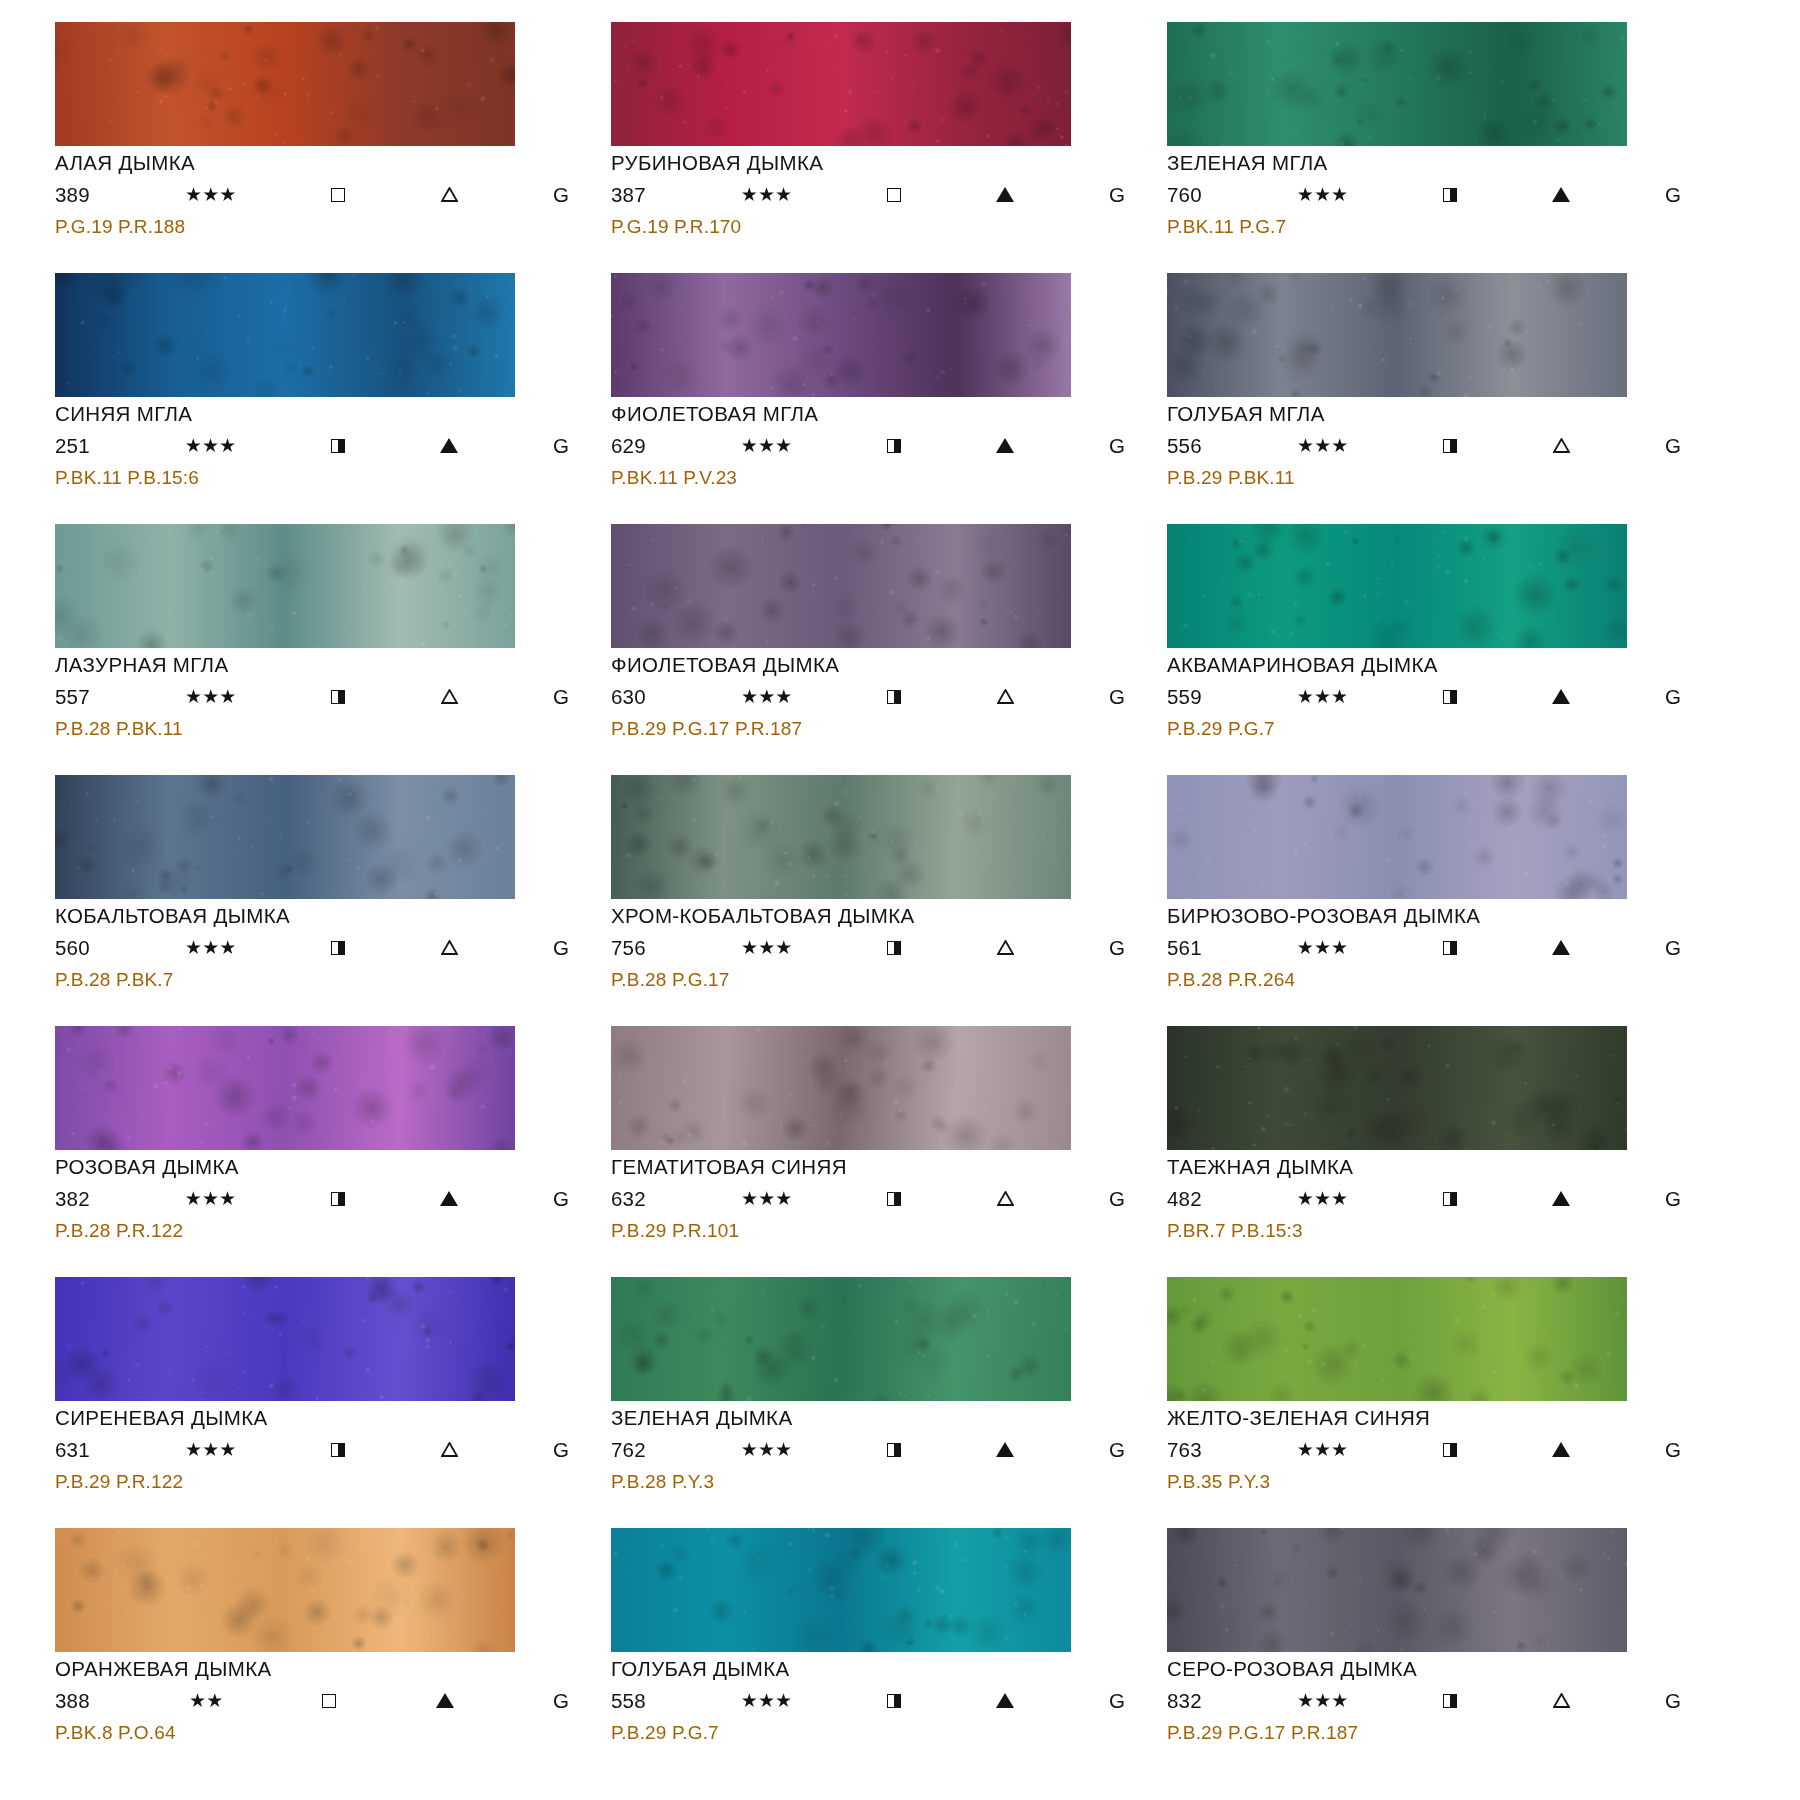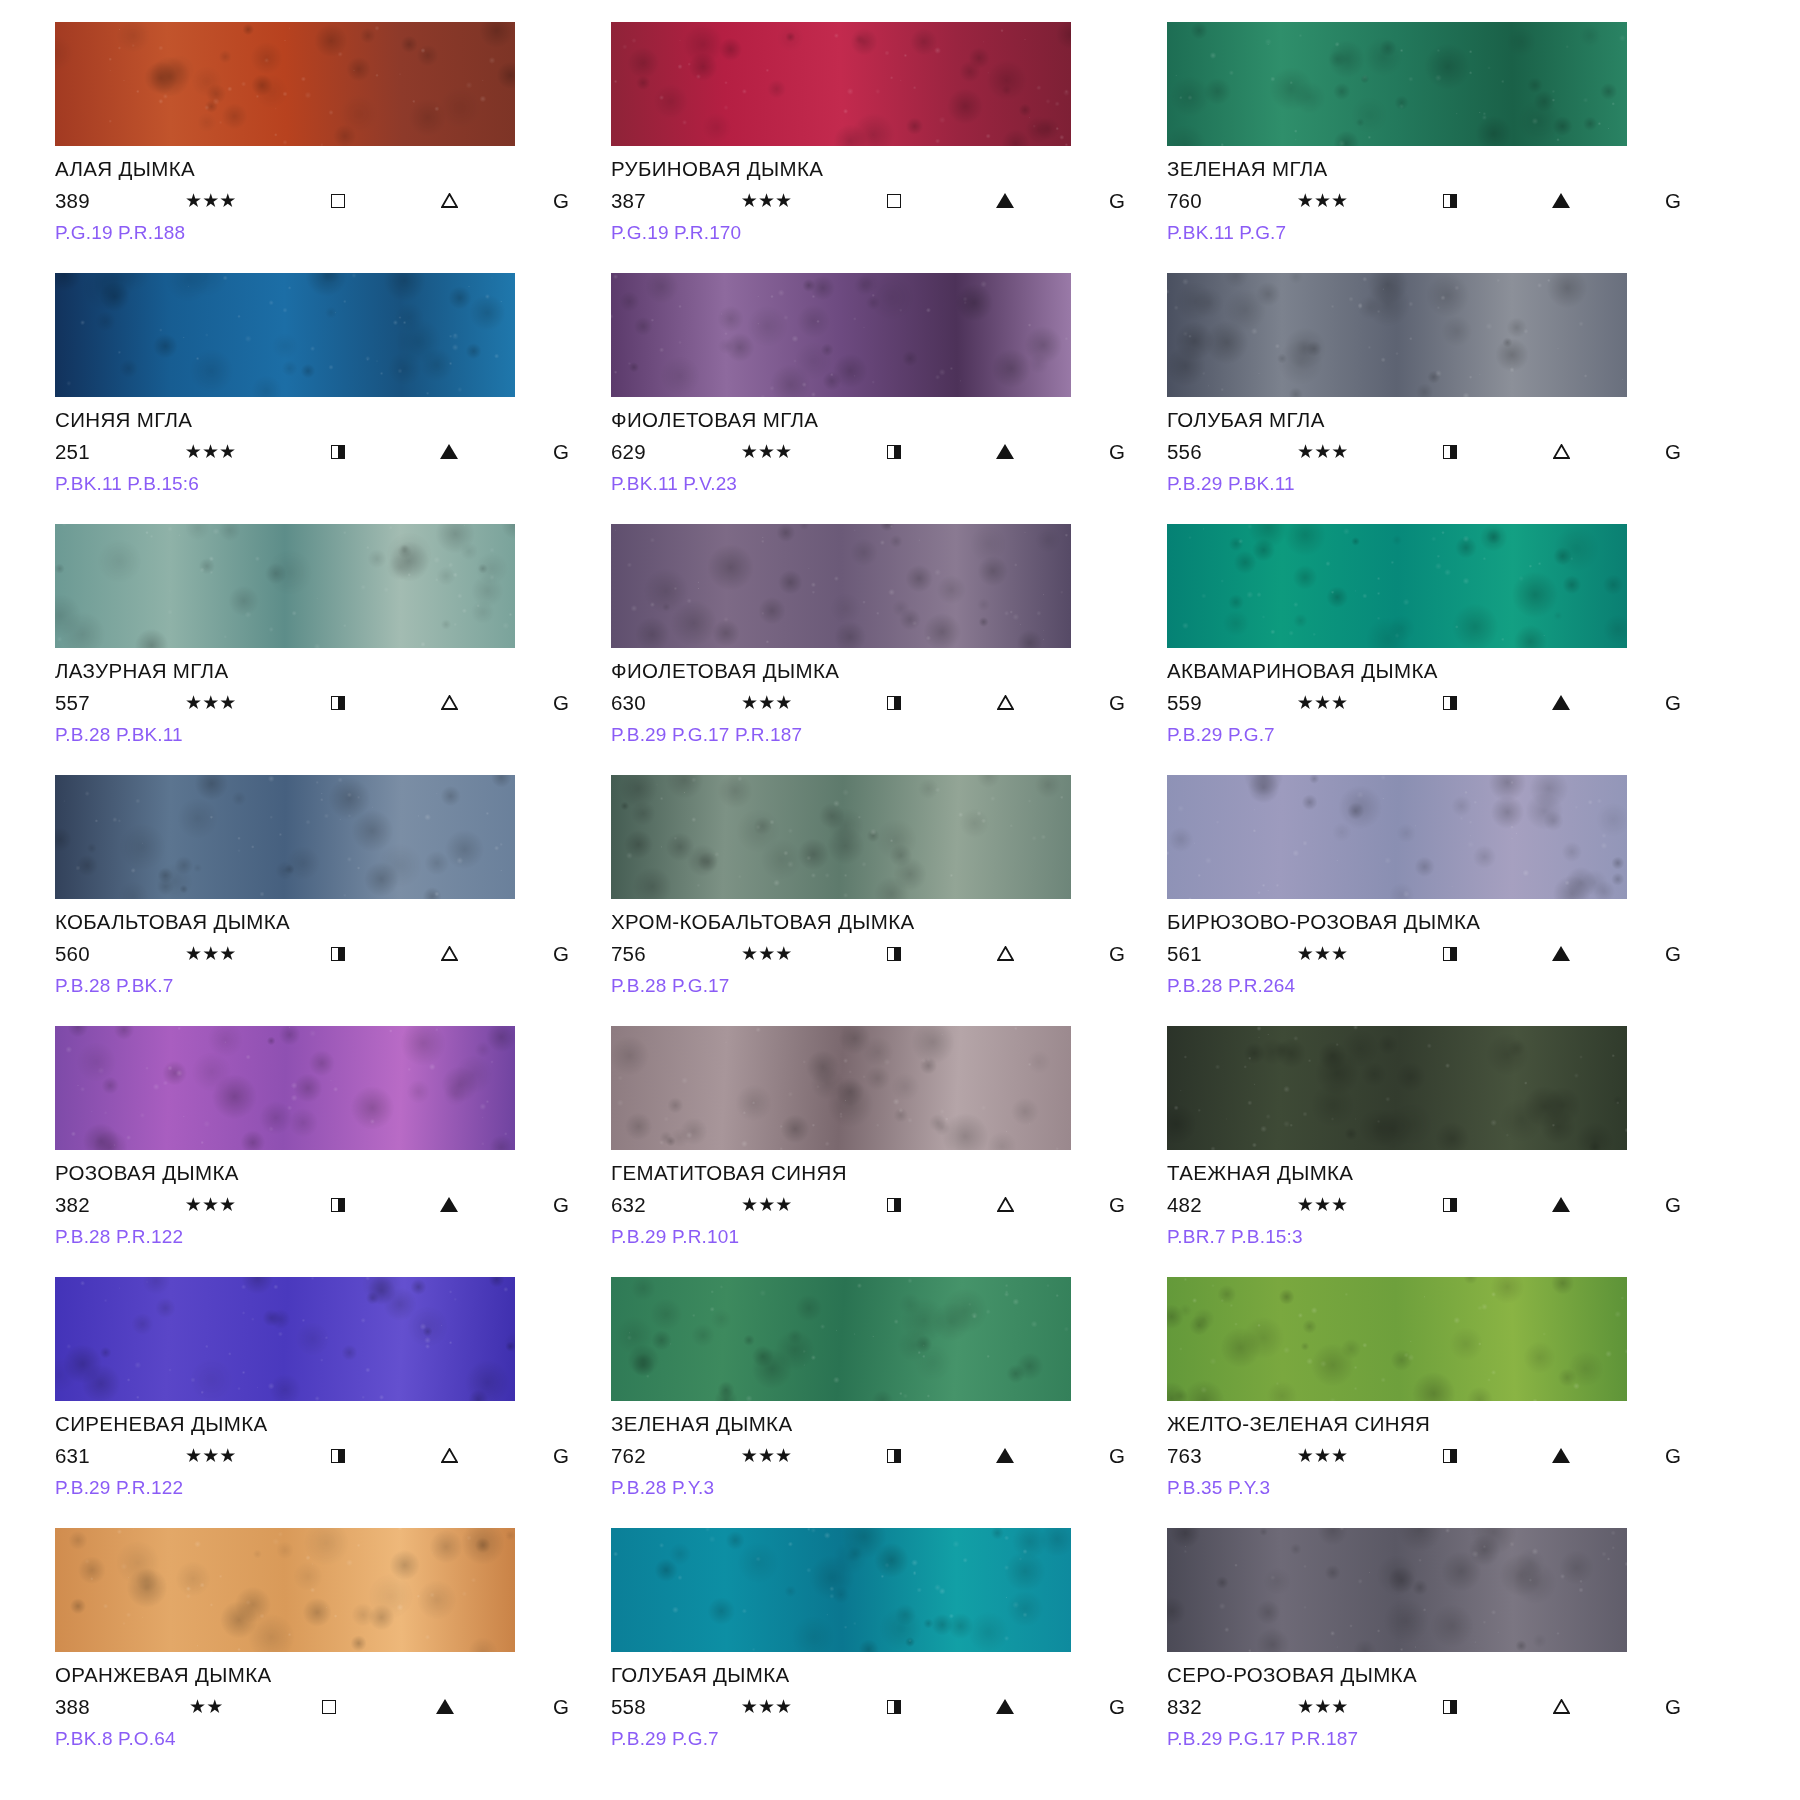--- a/index.html
+++ b/index.html
@@ -42,21 +42,21 @@
     mix-blend-mode:multiply;
     opacity:.55;
   }
   .swatch .tex2{
     position:absolute;
     inset:0;
     mix-blend-mode:screen;
     opacity:.22;
   }
   .info{
-    padding-top:13px;
+    padding-top:7px;
   }
   .pname{
     font-size:20.5px;
     letter-spacing:.35px;
     line-height:1;
     font-weight:400;
     white-space:nowrap;
     color:#141414;
   }
   .pmeta{
@@ -72,21 +72,21 @@
   .pmeta .code{margin-right:9px;letter-spacing:.2px;}
   .stars{display:inline-flex;align-items:center;margin-right:9px;letter-spacing:0;}
   .stars span{font-size:19px;line-height:1;}
   .gly{display:inline-flex;align-items:center;margin-right:9px;}
   .gletter{font-size:20.5px;line-height:1;}
   .ppig{
     margin-top:12px;
     font-size:19px;
     line-height:1;
     letter-spacing:.15px;
-    color:#8b5cf6;
+    color:#a16207;
     white-space:nowrap;
   }
   
   .sq{
     width:14px;height:14px;
     border:1.9px solid #141414;
     box-sizing:border-box;
     display:inline-block;
     position:relative;
     background:#fff;

